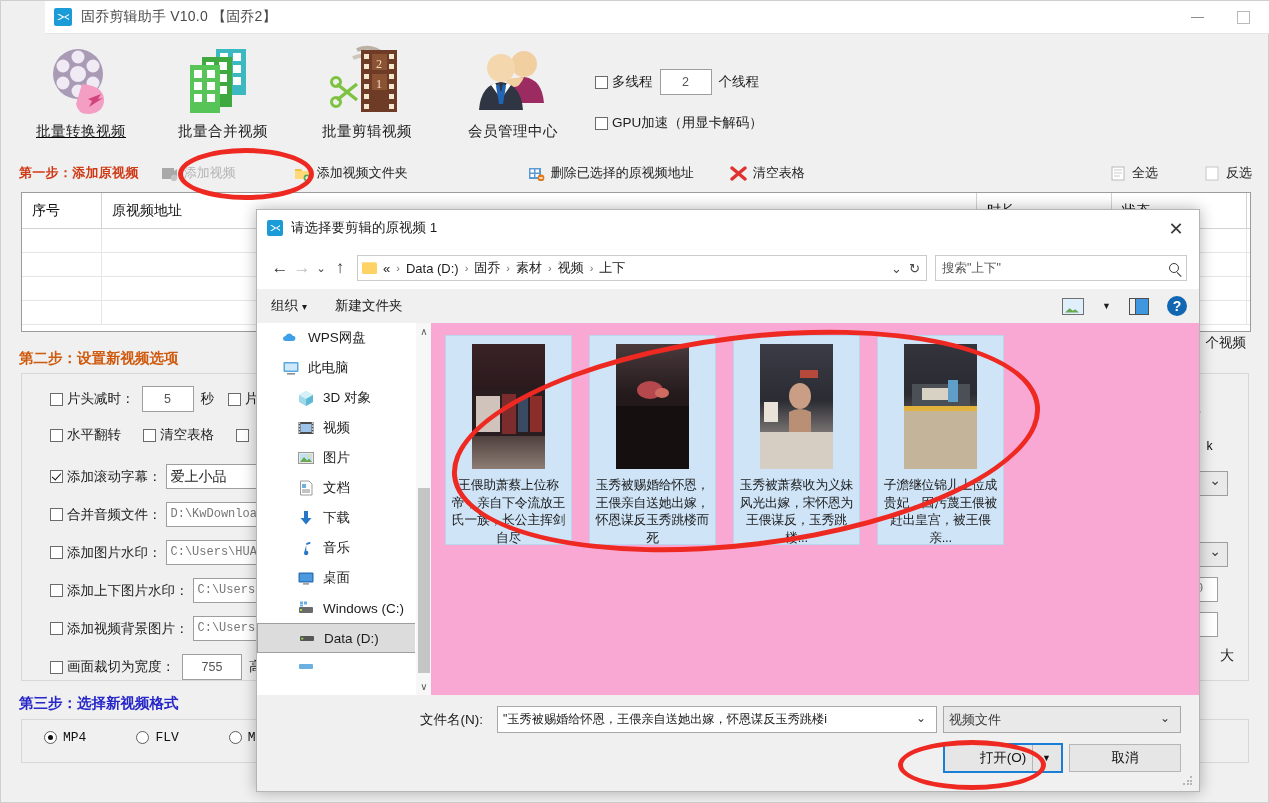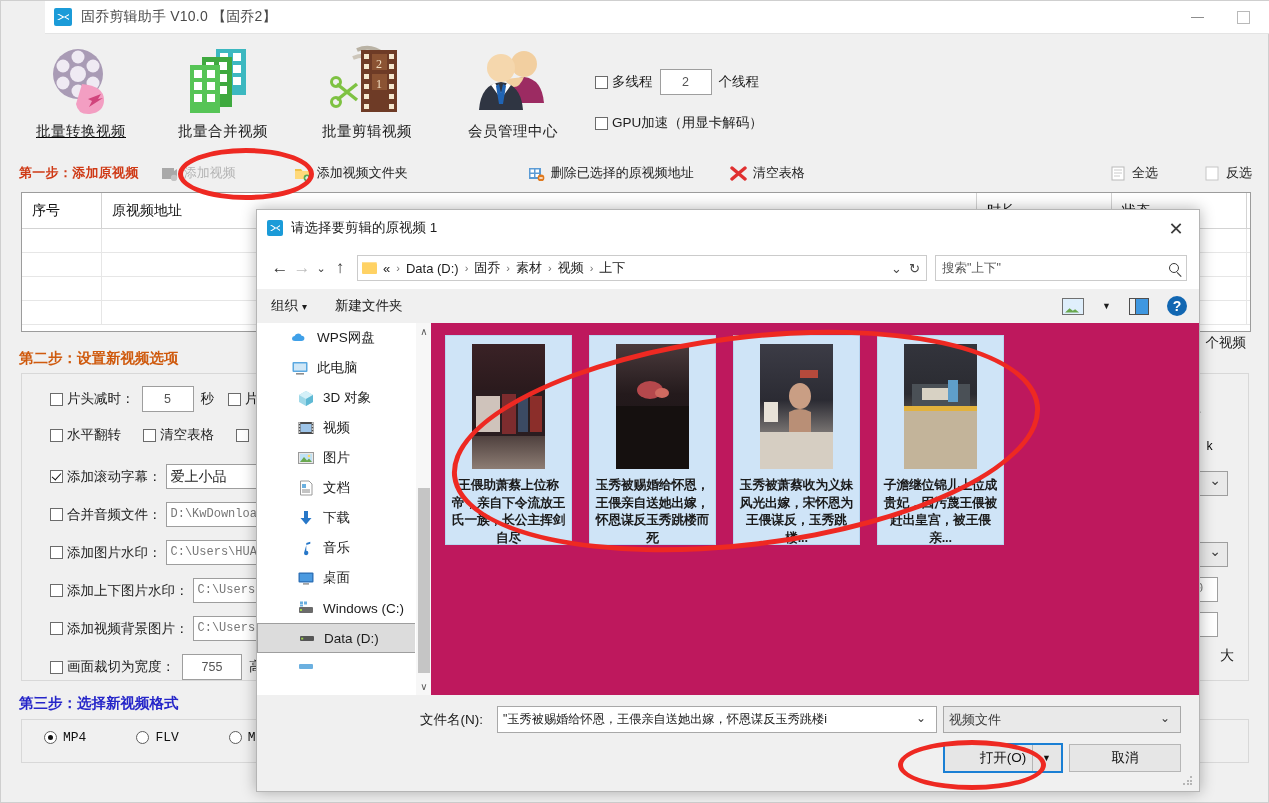--- a/index.html
+++ b/index.html
@@ -184,30 +184,30 @@
     clip-path: polygon(0 100%, 32% 28%, 55% 72%, 72% 44%, 100% 100%); }
   .vi-caret { font-size:9px; color:#1c1c1c; }
   .vi-pane { width:20px; height:17px; border:1.6px solid #4f4f4f; display:flex; }
   .vi-pane i { display:block; width:6px; border-right:1.4px solid #4f4f4f; }
   .vi-pane b { display:block; flex:1; background:#3f97e0; }
   .vi-help { width:20px; height:20px; border-radius:50%; background:#1267b2; color:#fff;
     font-size:14px; font-weight:bold; display:flex; align-items:center; justify-content:center; }
 
   .dlg-body { position:absolute; left:0; top:113px; right:0; bottom:96px; background:#fff; display:flex; }
   .dlg-side { width:174px; background:#fff; position:relative; overflow:hidden; }
-  .side-item { height:30px; display:flex; align-items:center; font-size:13.5px; color:#1c1c1c; padding-left:34px; }
+  .side-item { height:30px; display:flex; align-items:center; font-size:13.5px; color:#1c1c1c; padding-left:25px; }
   .side-item.indent { padding-left:40px; }
   .side-item.sel { background:#dcdcdc; }
   .side-ico { width:18px; height:18px; margin-right:8px; flex:none; position:relative; }
   .side-scroll { position:absolute; right:0; top:0; width:16px; height:100%; background:#fff; border-left:1px solid #fff; }
   .ss-arrow { height:17px; display:flex; align-items:center; justify-content:center; font-size:10px; color:#5b5b5b; background:#f7f7f7;}
   .ss-track { position:absolute; top:17px; bottom:17px; width:16px; background:#f7f7f7; }
   .ss-thumb { position:absolute; left:2px; width:12px; background:#c5c5c5; }
 
-  .file-pane { flex:1; position:relative; background:#be185d;font-weight:bold; }
+  .file-pane { flex:1; position:relative; background:#f9a8d4; }
   .tile {
     position:absolute; top:12px; width:127px; height:210px; background:#cfe4f7;
     border:1px solid #b9d6f0;
   }
   .tile-thumb { position:absolute; left:26px; top:8px; width:73px; height:125px; }
   .tile-txt {
     position:absolute; left:3px; right:3px; top:140px;
     font-size:12.8px; line-height:17.5px; color:#1a1a1a; text-align:center;
     overflow:hidden; letter-spacing:-0.2px;
   }

